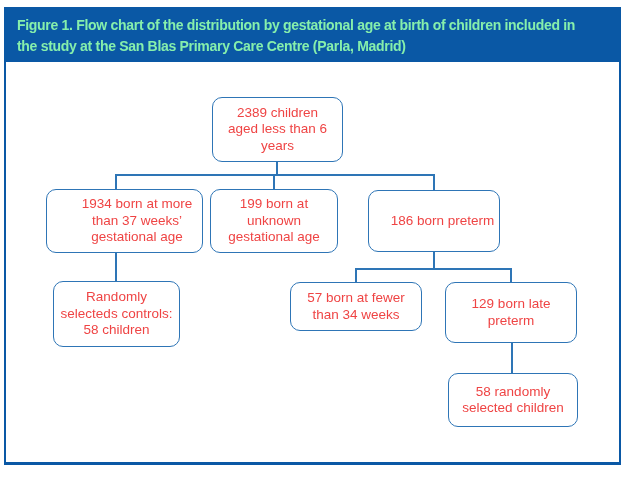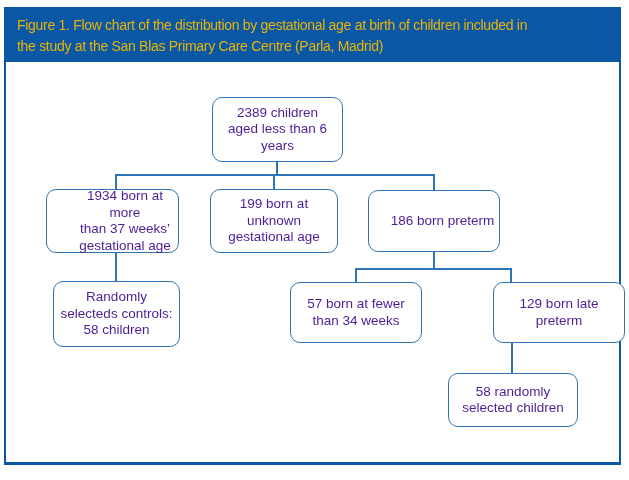--- a/index.html
+++ b/index.html
@@ -14,23 +14,23 @@
   .hdr {
     position: absolute;
     left: 4px; top: 7px;
     width: 617px; height: 55px;
     background: #0a58a5;
     box-sizing: border-box;
     padding: 8px 13px 0 13px;
     overflow: hidden;
   }
   .hdr-title {
-    color: #eab308;
+    color: #86efac;
     font-size: 14px;
-    font-weight: normal;
+    font-weight: bold;
     letter-spacing: -0.3px;
     line-height: 21px;
     white-space: pre;
   }
   .frame {
     position: absolute;
     left: 4px; top: 62px;
     width: 617px; height: 403px;
     box-sizing: border-box;
     border-left: 2px solid #0a58a5;
@@ -41,36 +41,36 @@
   .node {
     position: absolute;
     box-sizing: border-box;
     border: 1.6px solid #2e75b6;
     border-radius: 10px;
     background: #ffffff;
     display: flex;
     align-items: center;
     justify-content: center;
     text-align: center;
-    color: #4c1d95;
+    color: #ef4444;
     font-size: 13.5px;
     line-height: 16.5px;
     white-space: pre-line;
     padding: 0 3px;
     z-index: 2;
   }
   .conn { position: absolute; background: #2e75b6; z-index: 1; }
 
   .n-root     { left: 212px; top:  97px; width: 131px; height: 65px; }
-  .n-term     { left:  46px; top: 189px; width: 133px; height: 64px; padding-left: 28px; }
+  .n-term     { left:  46px; top: 189px; width: 157px; height: 64px; padding-left: 28px; }
   .n-unknown  { left: 210px; top: 189px; width: 128px; height: 64px; }
   .n-preterm  { left: 368px; top: 190px; width: 132px; height: 62px; padding-left: 20px; }
   .n-controls { left:  53px; top: 281px; width: 127px; height: 66px; }
-  .n-under34  { left: 290px; top: 282px; width: 132px; height: 61px; }
-  .n-late     { left: 445px; top: 282px; width: 132px; height: 61px; margin-left: 48px; }
+  .n-under34  { left: 290px; top: 282px; width: 132px; height: 49px; }
+  .n-late     { left: 445px; top: 282px; width: 132px; height: 61px; }
   .n-selected { left: 448px; top: 373px; width: 130px; height: 54px; }
 
   .c-root-down      { left: 276px; top: 161px; width: 2px;   height: 15px; }
   .c-level1-h       { left: 115px; top: 174px; width: 320px; height: 2px;  }
   .c-term-drop      { left: 115px; top: 174px; width: 2px;   height: 16px; }
   .c-unknown-drop   { left: 273px; top: 174px; width: 2px;   height: 16px; }
   .c-preterm-drop   { left: 433px; top: 174px; width: 2px;   height: 17px; }
   .c-term-controls  { left: 115px; top: 252px; width: 2px;   height: 30px; }
   .c-preterm-down   { left: 433px; top: 251px; width: 2px;   height: 19px; }
   .c-level2-h       { left: 355px; top: 268px; width: 157px; height: 2px;  }

